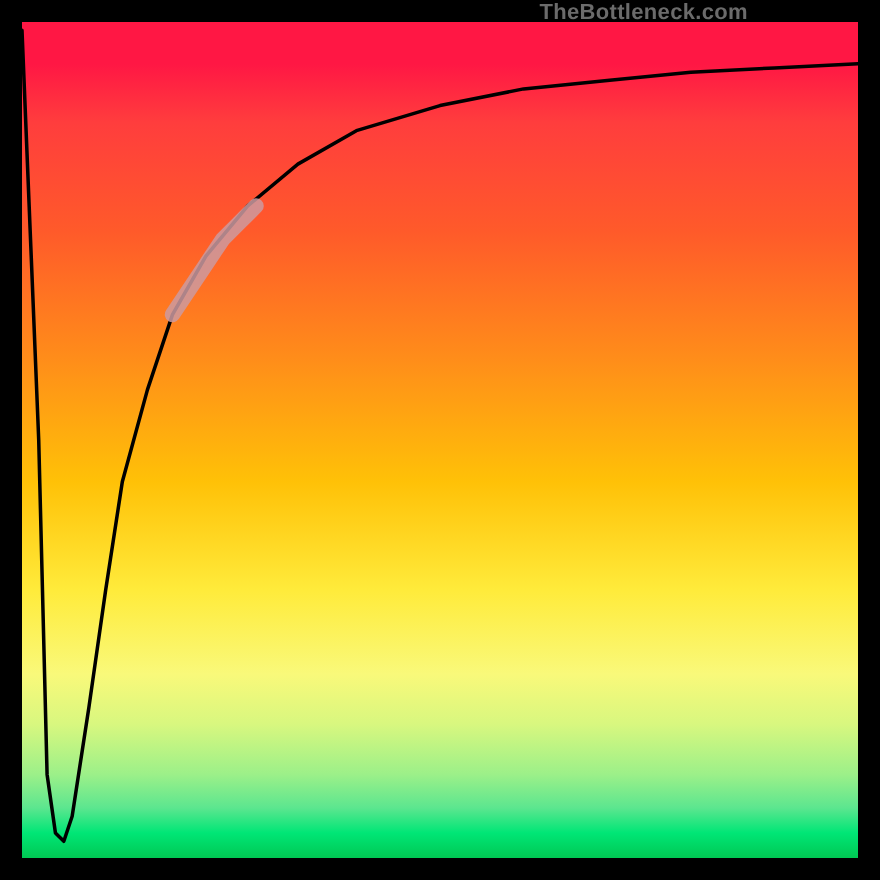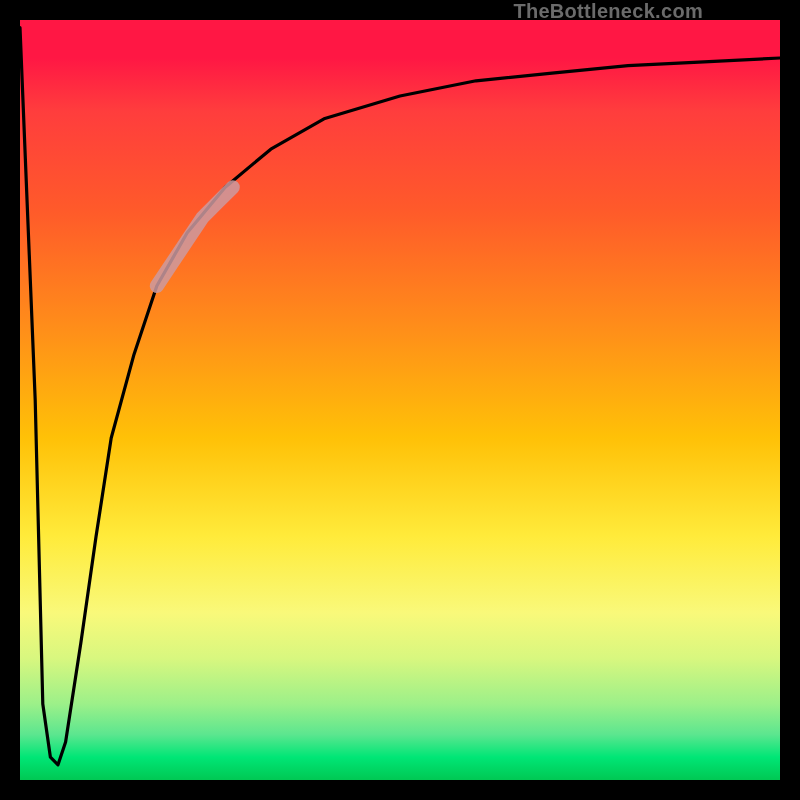--- a/index.html
+++ b/index.html
@@ -10,21 +10,20 @@
     background: #000;
     overflow: hidden;
   }
   .frame {
     position: absolute;
     left: 0;
     top: 0;
     width: 684px;
     height: 800px;
     background: #000;
-    padding-left: 23px;
   }
   .plot-area {
     position: absolute;
     left: 20px;
     top: 20px;
     width: 760px;
     height: 760px;
     background: linear-gradient(
       to bottom,
       #ff1744 0%,

